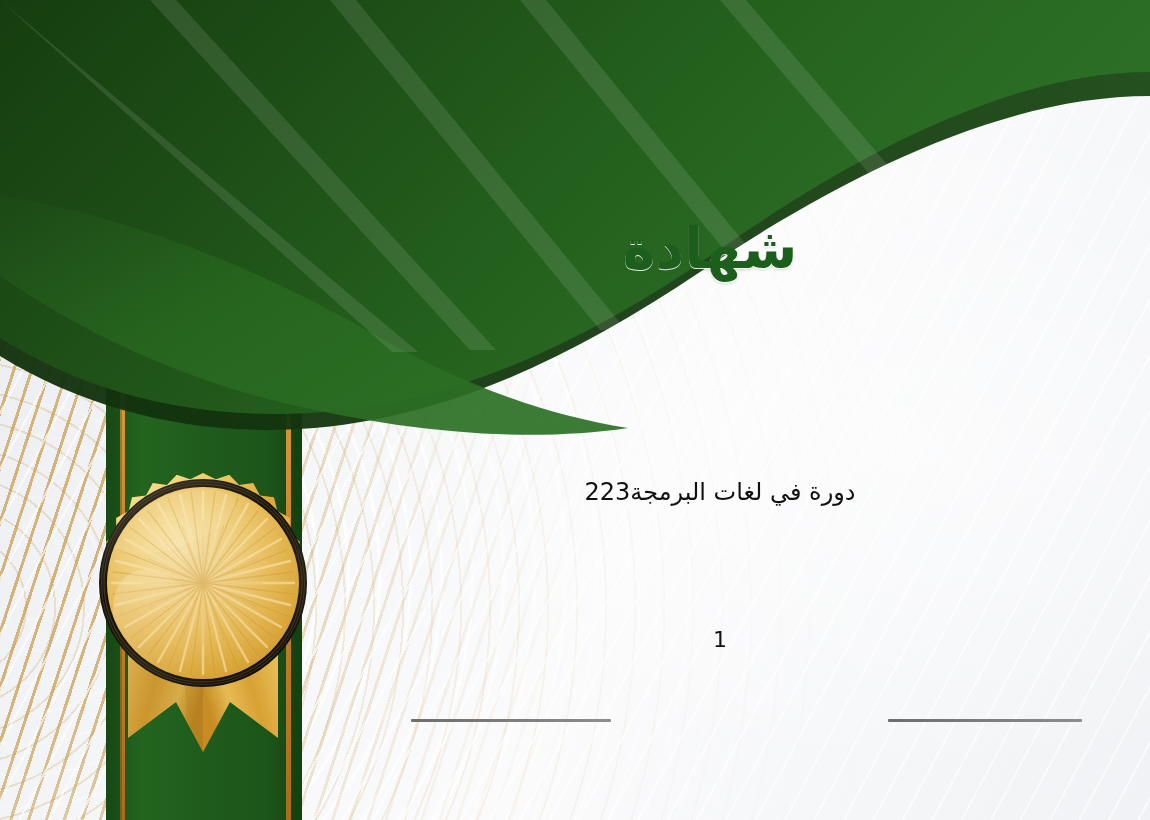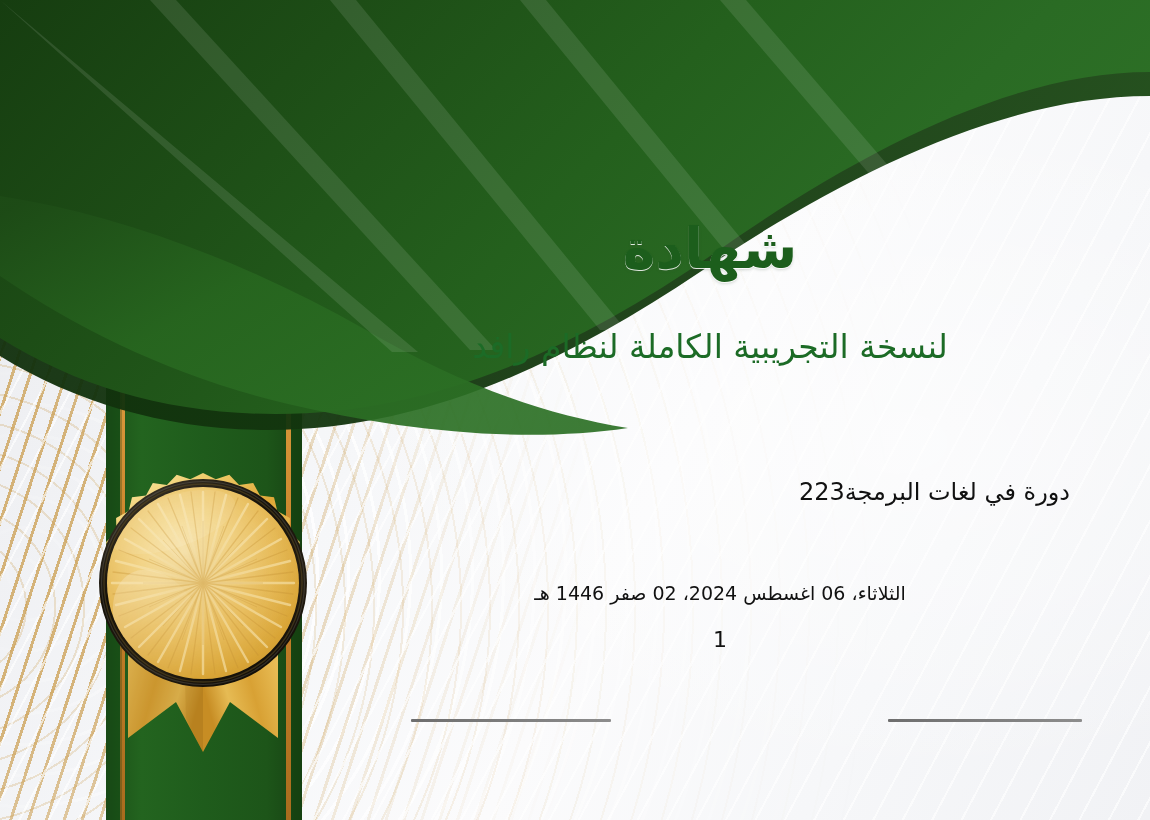--- a/index.html
+++ b/index.html
@@ -148,20 +148,21 @@
     color: #1a1a1a;
     letter-spacing: 0.2px;
     direction: ltr;
   }
 
   .cert-course {
     position: absolute;
     top: 478px;
     left: 370px;
     width: 700px;
+    text-align: center;
     font-size: 24px;
     font-weight: 400;
     color: #111111;
     direction: rtl;
   }
 
   .cert-date {
     position: absolute;
     top: 582px;
     left: 370px;
@@ -438,26 +439,24 @@
 
         <circle cx="203" cy="583" r="101.5" fill="none" stroke="#ffffff" stroke-width="1.2" opacity="0.12"></circle>
       </g>
     </svg>
   </div>
 
   <div class="content">
 
     <div class="cert-title">شهادة</div>
 
-    <div class="cert-subtitle">لنسخة التجريبية الكاملة لنظام رافد</div>
 
 
     <div class="cert-course">دورة في لغات البرمجة223</div>
 
-    <div class="cert-date">الثلاثاء، 06 اغسطس 2024، 02 صفر 1446 هـ</div>
 
     <div class="cert-serial">1</div>
 
     <div class="sig-line left"></div>
     <div class="sig-line right"></div>
   </div>
 
 </div>
 
 </body></html>

